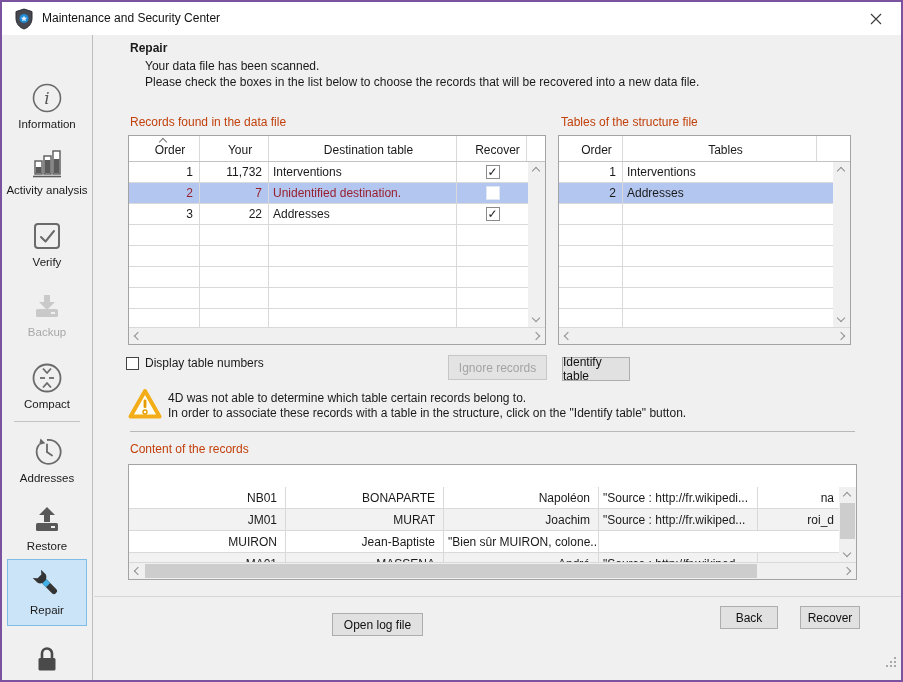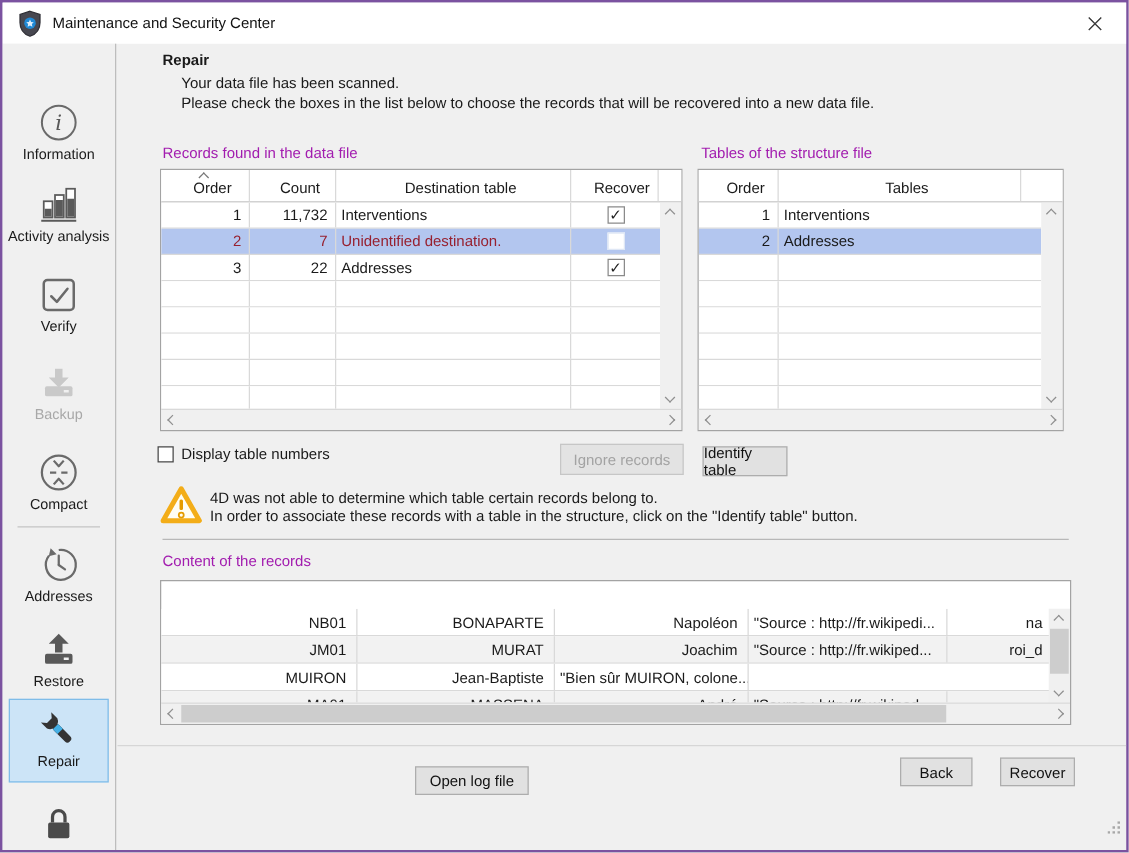--- a/index.html
+++ b/index.html
@@ -19,21 +19,21 @@
   .sidebar { position:absolute; top:33px; left:0; width:91px; bottom:0; background:#f0f0f0; border-right:1px solid #bdbdbd; }
   .side-item { position:absolute; left:0; width:90px; display:flex; flex-direction:column; align-items:center; gap:3px; text-align:center; font-size:11.5px; line-height:13px; color:#1a1a1a; }
   .side-item .sicon { width:34px; height:34px; display:flex; align-items:center; justify-content:center; }
   .side-item.disabled { color:#a8a8a8; }
   .side-item.selected { left:5px; width:80px; background:#cce4f7; border:1px solid #7fbce8; padding:7px 0 8px 0; }
   .side-sep { position:absolute; left:12px; width:66px; height:1px; background:#c4c4c4; }
   
   .heading { position:absolute; left:128px; top:39px; font-weight:bold; }
   .intro1 { position:absolute; left:143px; top:57px; }
   .intro2 { position:absolute; left:143px; top:73px; }
-  .cap { position:absolute; color:#a21caf; }
+  .cap { position:absolute; color:#c2410c; }
   
   .tbl { position:absolute; background:#fff; border:1px solid #a3a3a3; }
   .thead { position:absolute; top:0; left:0; right:0; height:26px; display:grid; border-bottom:1px solid #c3c3c3; background:#fff; }
   .th { position:relative; display:flex; align-items:flex-end; justify-content:center; padding-bottom:4px; border-right:1px solid #d9d9d9;padding-left:12px; }
   .th.last { border-right:none; }
   .tbody { position:absolute; left:0; overflow:hidden; }
   .tr { display:grid; height:21px; border-bottom:1px solid #d9d9d9; background:#fff; }
   .tr.selected { background:#b3c6ef; }
   .tr.error .td { color:#97202f; }
   .td { display:flex; align-items:center; border-right:1px solid #d9d9d9; overflow:hidden; white-space:nowrap; }
@@ -224,21 +224,21 @@
   <div class="intro2">Please check the boxes in the list below to choose the records that will be recovered into a new data file.</div>
 
   <div class="cap" style="left:128px; top:113px;">Records found in the data file</div>
   <div class="tbl records-tbl">
     <div class="thead">
       <div class="th">
           <span class="sort-caret"></span>
           <span>Order</span>
         </div>
       <div class="th">
-          <span>Count</span>
+          <span>Your</span>
         </div>
       <div class="th">
           <span>Destination table</span>
         </div>
       <div class="th">
           <span>Recover</span>
         </div>
       <div class="th last"></div>
     </div>
     <div class="tbody">

